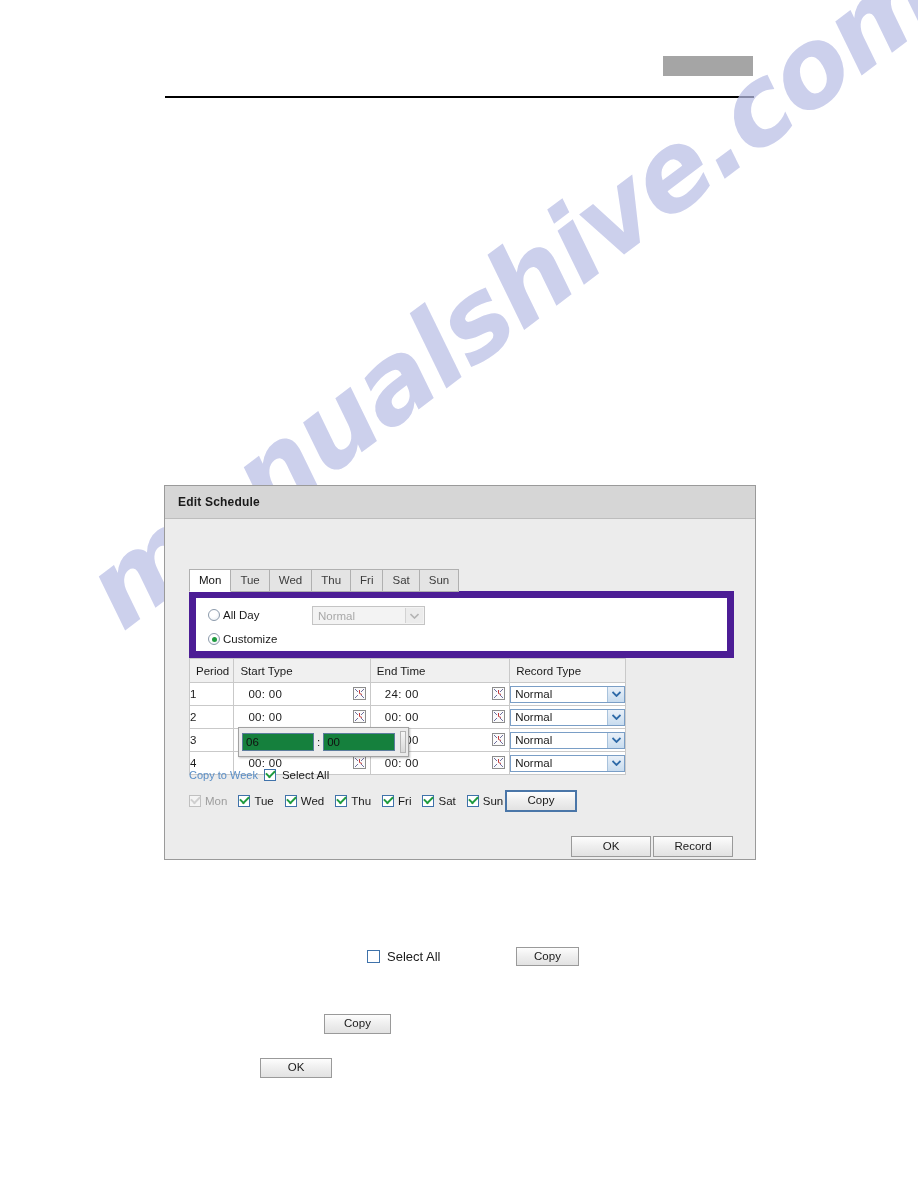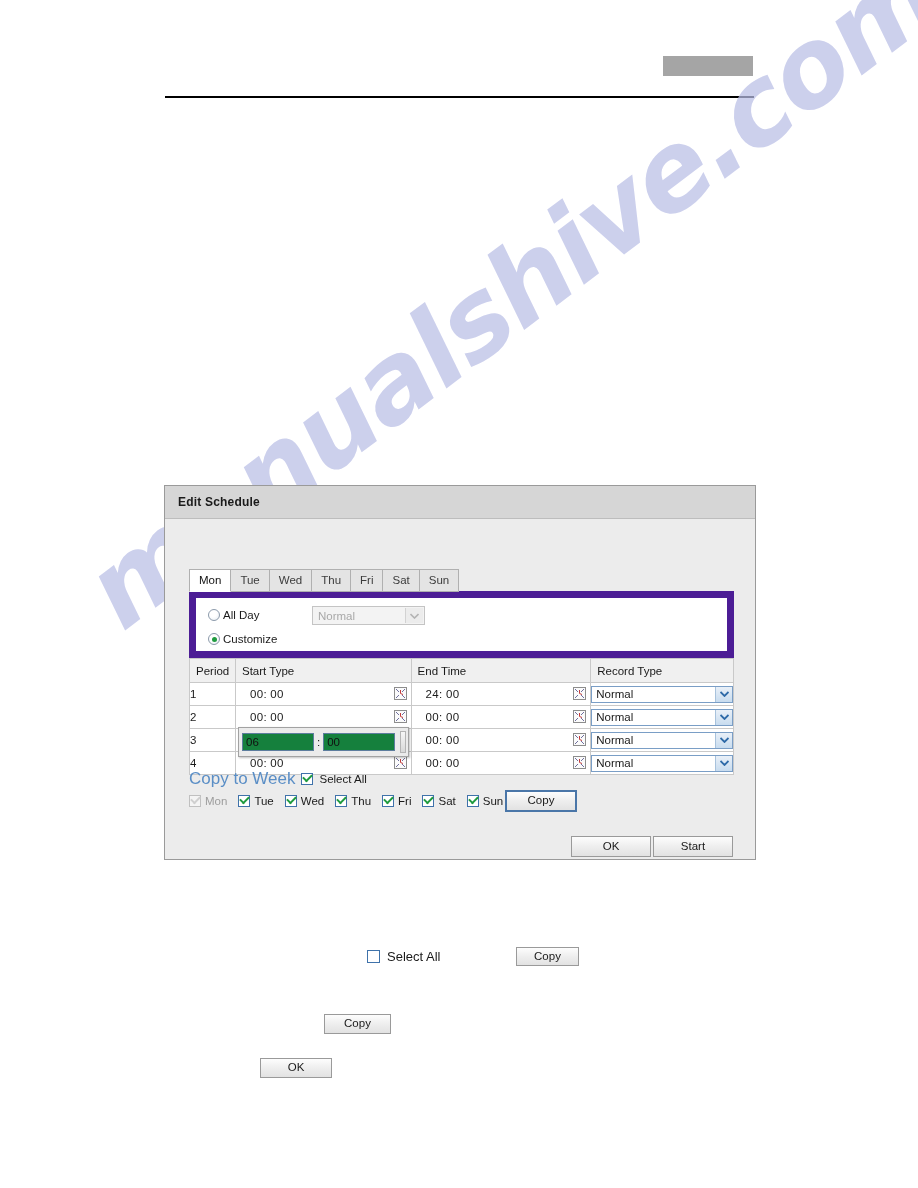--- a/index.html
+++ b/index.html
@@ -200,21 +200,21 @@
     align-items: center;
     justify-content: center;
   }
   #all-day-select .sel-arrow svg { display:block; }
 
   
   #schedule-table {
     position: absolute;
     left: 24px;
     top: 139px;
-    width: 545px;
+    width: 437px;
     border-collapse: collapse;
     background: #ffffff;
     font-size: 11.5px;
   }
   #schedule-table th,
   #schedule-table td {
     border: 1px solid #c9c9c9;
     padding: 0;
     height: 23px;
     box-sizing: border-box;
@@ -331,21 +331,21 @@
 
   
   #copy-to-week-row {
     position: absolute;
     left: 24px;
     top: 250px;
     display: flex;
     align-items: center;
   }
   #copy-to-week-label {
-    font-size: 17px;
+    font-size: 11px;
     color: #5a8ec6;
     margin-right: 6px;
   }
   #select-all-label {
     font-size: 11.5px;
     color: #1a1a1a;
     margin-left: 6px;
   }
 
   .cbox {
@@ -761,21 +761,21 @@
       </span>
       <span class="wd-item">
         <span class="cbox checked"></span>
         <span class="wd-label">Sun</span>
       </span>
     </div>
 
     <div class="btn" id="copy-button-dialog">Copy</div>
 
     <div class="btn" id="ok-button-dialog">OK</div>
-    <div class="btn" id="cancel-button-dialog">Start</div>
+    <div class="btn" id="cancel-button-dialog">Record</div>
 
   </div>
 </div>
 
 <div id="bottom-selectall-row">
   <span class="cbox"></span>
   <span id="bottom-selectall-label">Select All</span>
 </div>
 
 <div class="btn" id="copy-button-inline">Copy</div>

